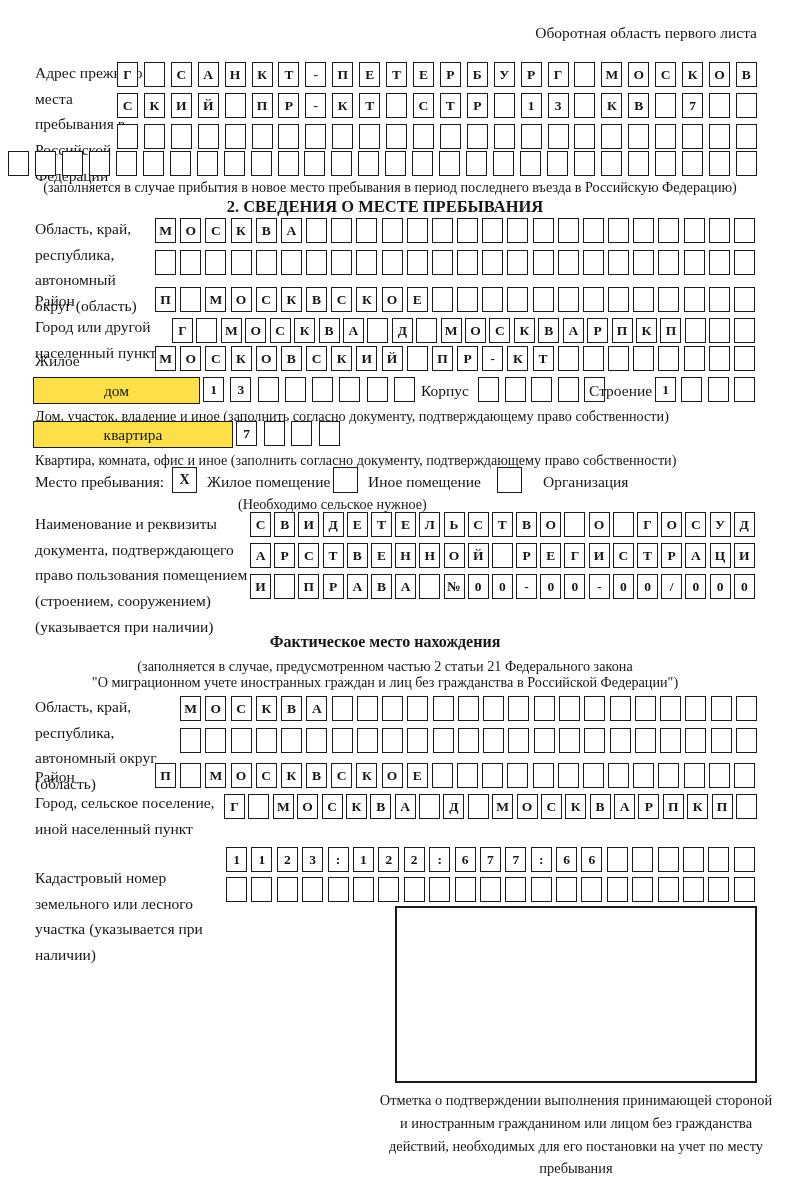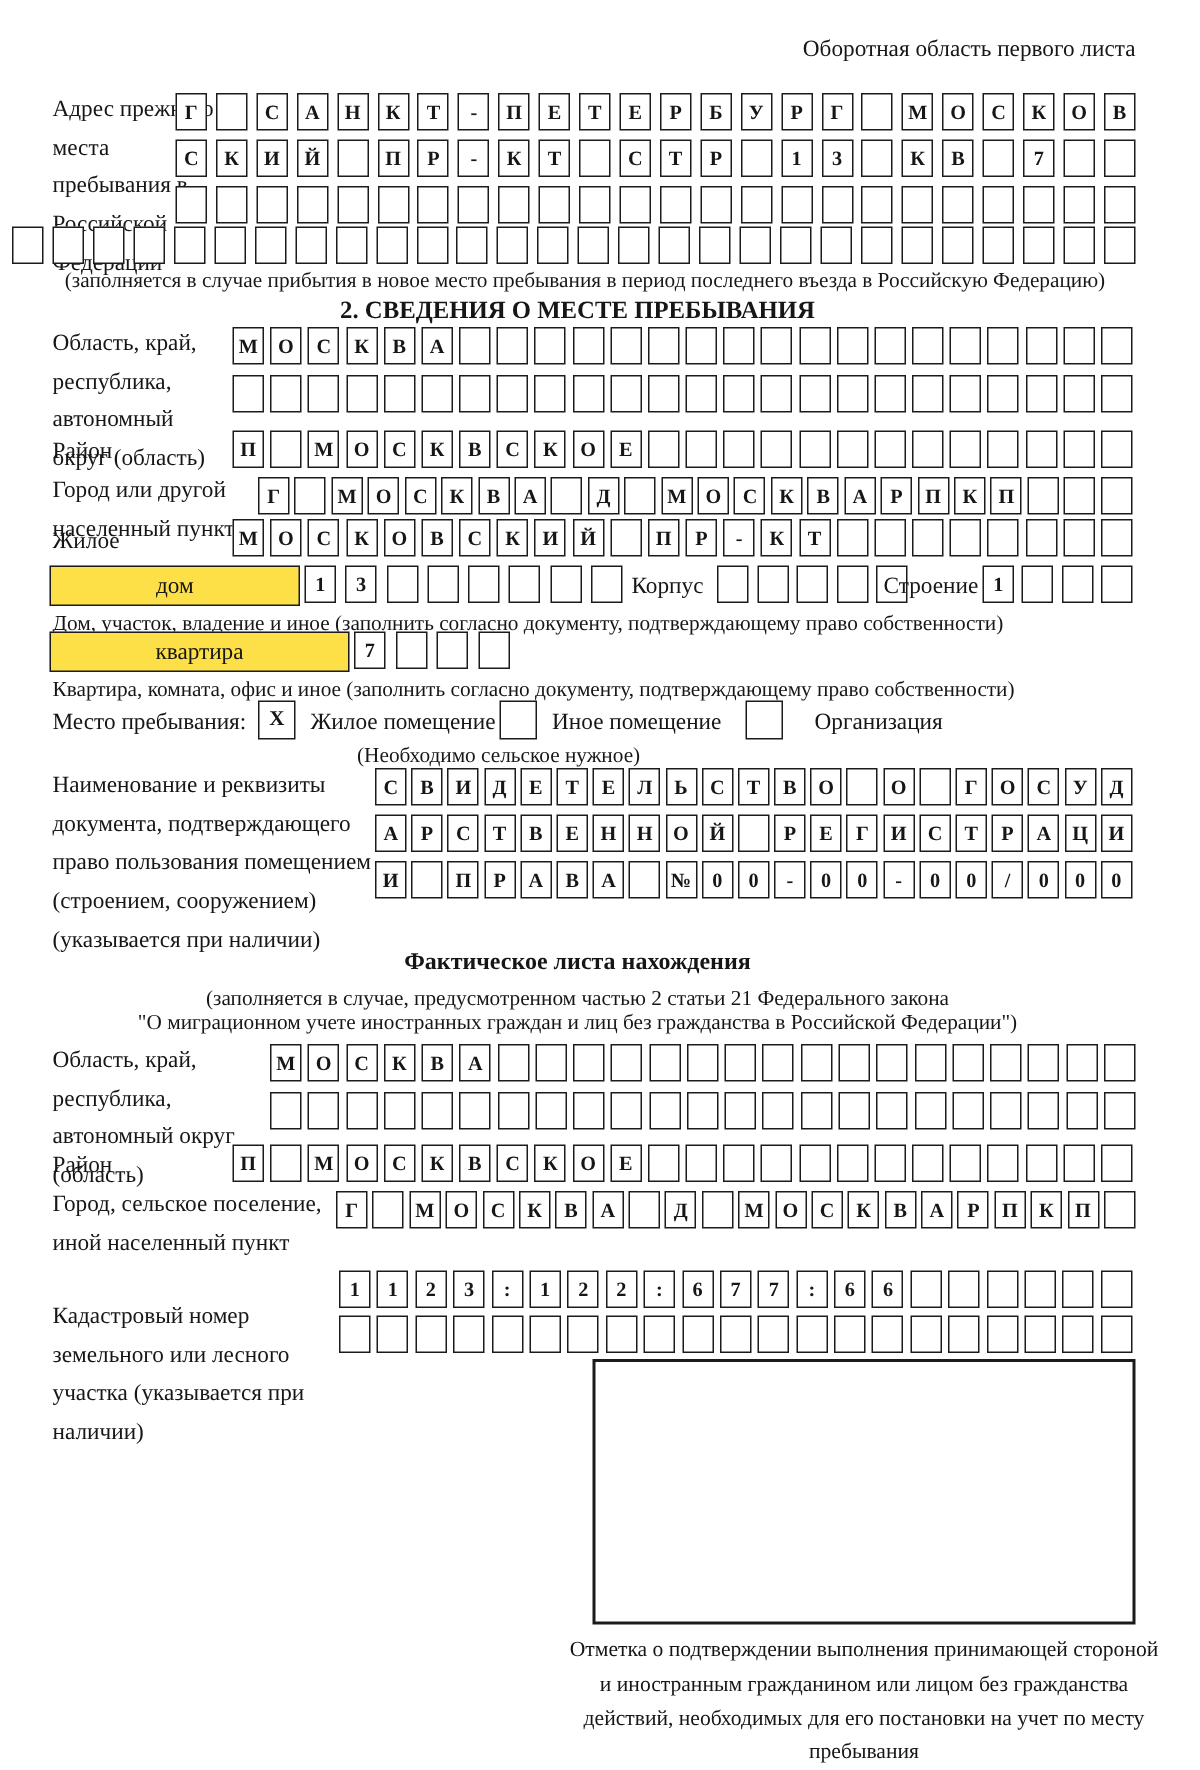--- a/index.html
+++ b/index.html
@@ -392,21 +392,21 @@
     <div class="cell">0</div>
     <div class="cell">-</div>
     <div class="cell">0</div>
     <div class="cell">0</div>
     <div class="cell">/</div>
     <div class="cell">0</div>
     <div class="cell">0</div>
     <div class="cell">0</div>
   </div>
 
-<div class="abs bold center" style="left:0; top:633px; width:770px; font-size:16px;">Фактическое листа нахождения</div>
+<div class="abs bold center" style="left:0; top:633px; width:770px; font-size:16px;">Фактическое место нахождения</div>
 <div class="abs note center" style="left:0; top:658px; width:770px;">(заполняется в случае, предусмотренном частью 2 статьи 21 Федерального закона</div>
 <div class="abs note center" style="left:0; top:674px; width:770px;">"О миграционном учете иностранных граждан и лиц без гражданства в Российской Федерации")</div>
 
 <div class="abs lbl" style="left:35px; top:694px; width:152px;">Область, край, республика, автономный округ (область)</div>
 <div class="boxrow" style="left:180px; top:696px; width:577px;">
     <div class="cell">М</div>
     <div class="cell">О</div>
     <div class="cell">С</div>
     <div class="cell">К</div>
     <div class="cell">В</div>

